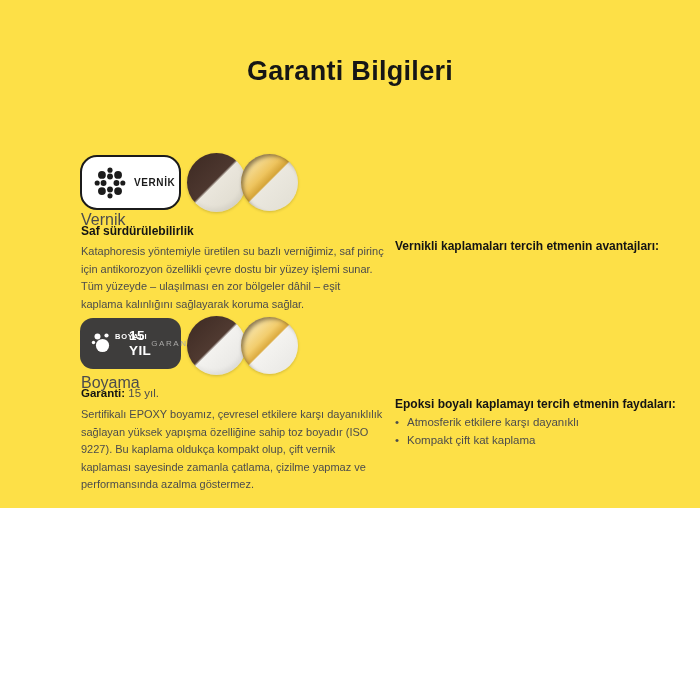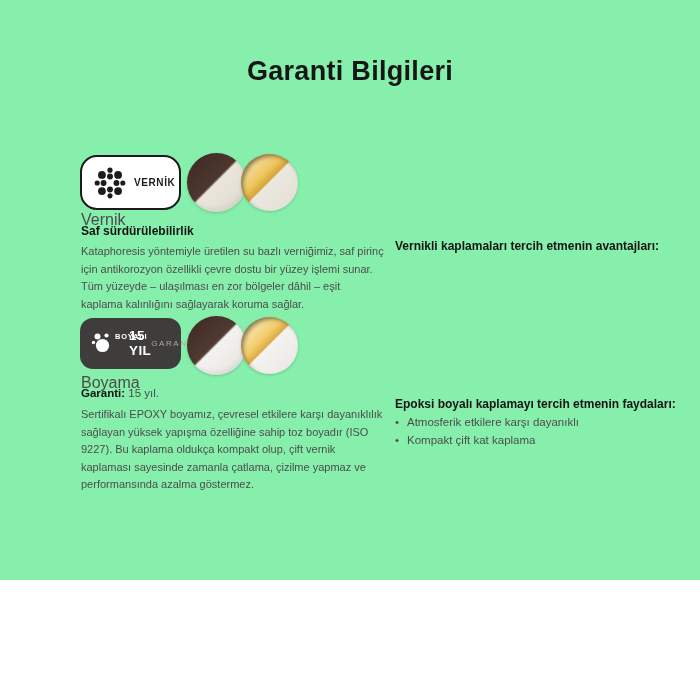--- a/index.html
+++ b/index.html
@@ -1,17 +1,17 @@
 <!DOCTYPE html>
 <html><head>
 <meta charset="utf-8">
 <style>
   * { margin:0; padding:0; box-sizing:border-box; }
   body { background:#ffffff; font-family:"Liberation Sans", sans-serif; }
-  .page { position:relative; width:700px; height:580px; background:#86efac; overflow:hidden; }
+  .page { position:relative; width:700px; height:508px; background:#fde047; overflow:hidden; }
 
   .page-title {
     position:absolute; top:56px; left:0; width:700px;
     text-align:center; font-size:27px; font-weight:bold; color:#161616;
     letter-spacing:0.3px;
   }
 
   
   .badge-outline {
     position:absolute; left:80px; top:155px; width:101px; height:55px;

